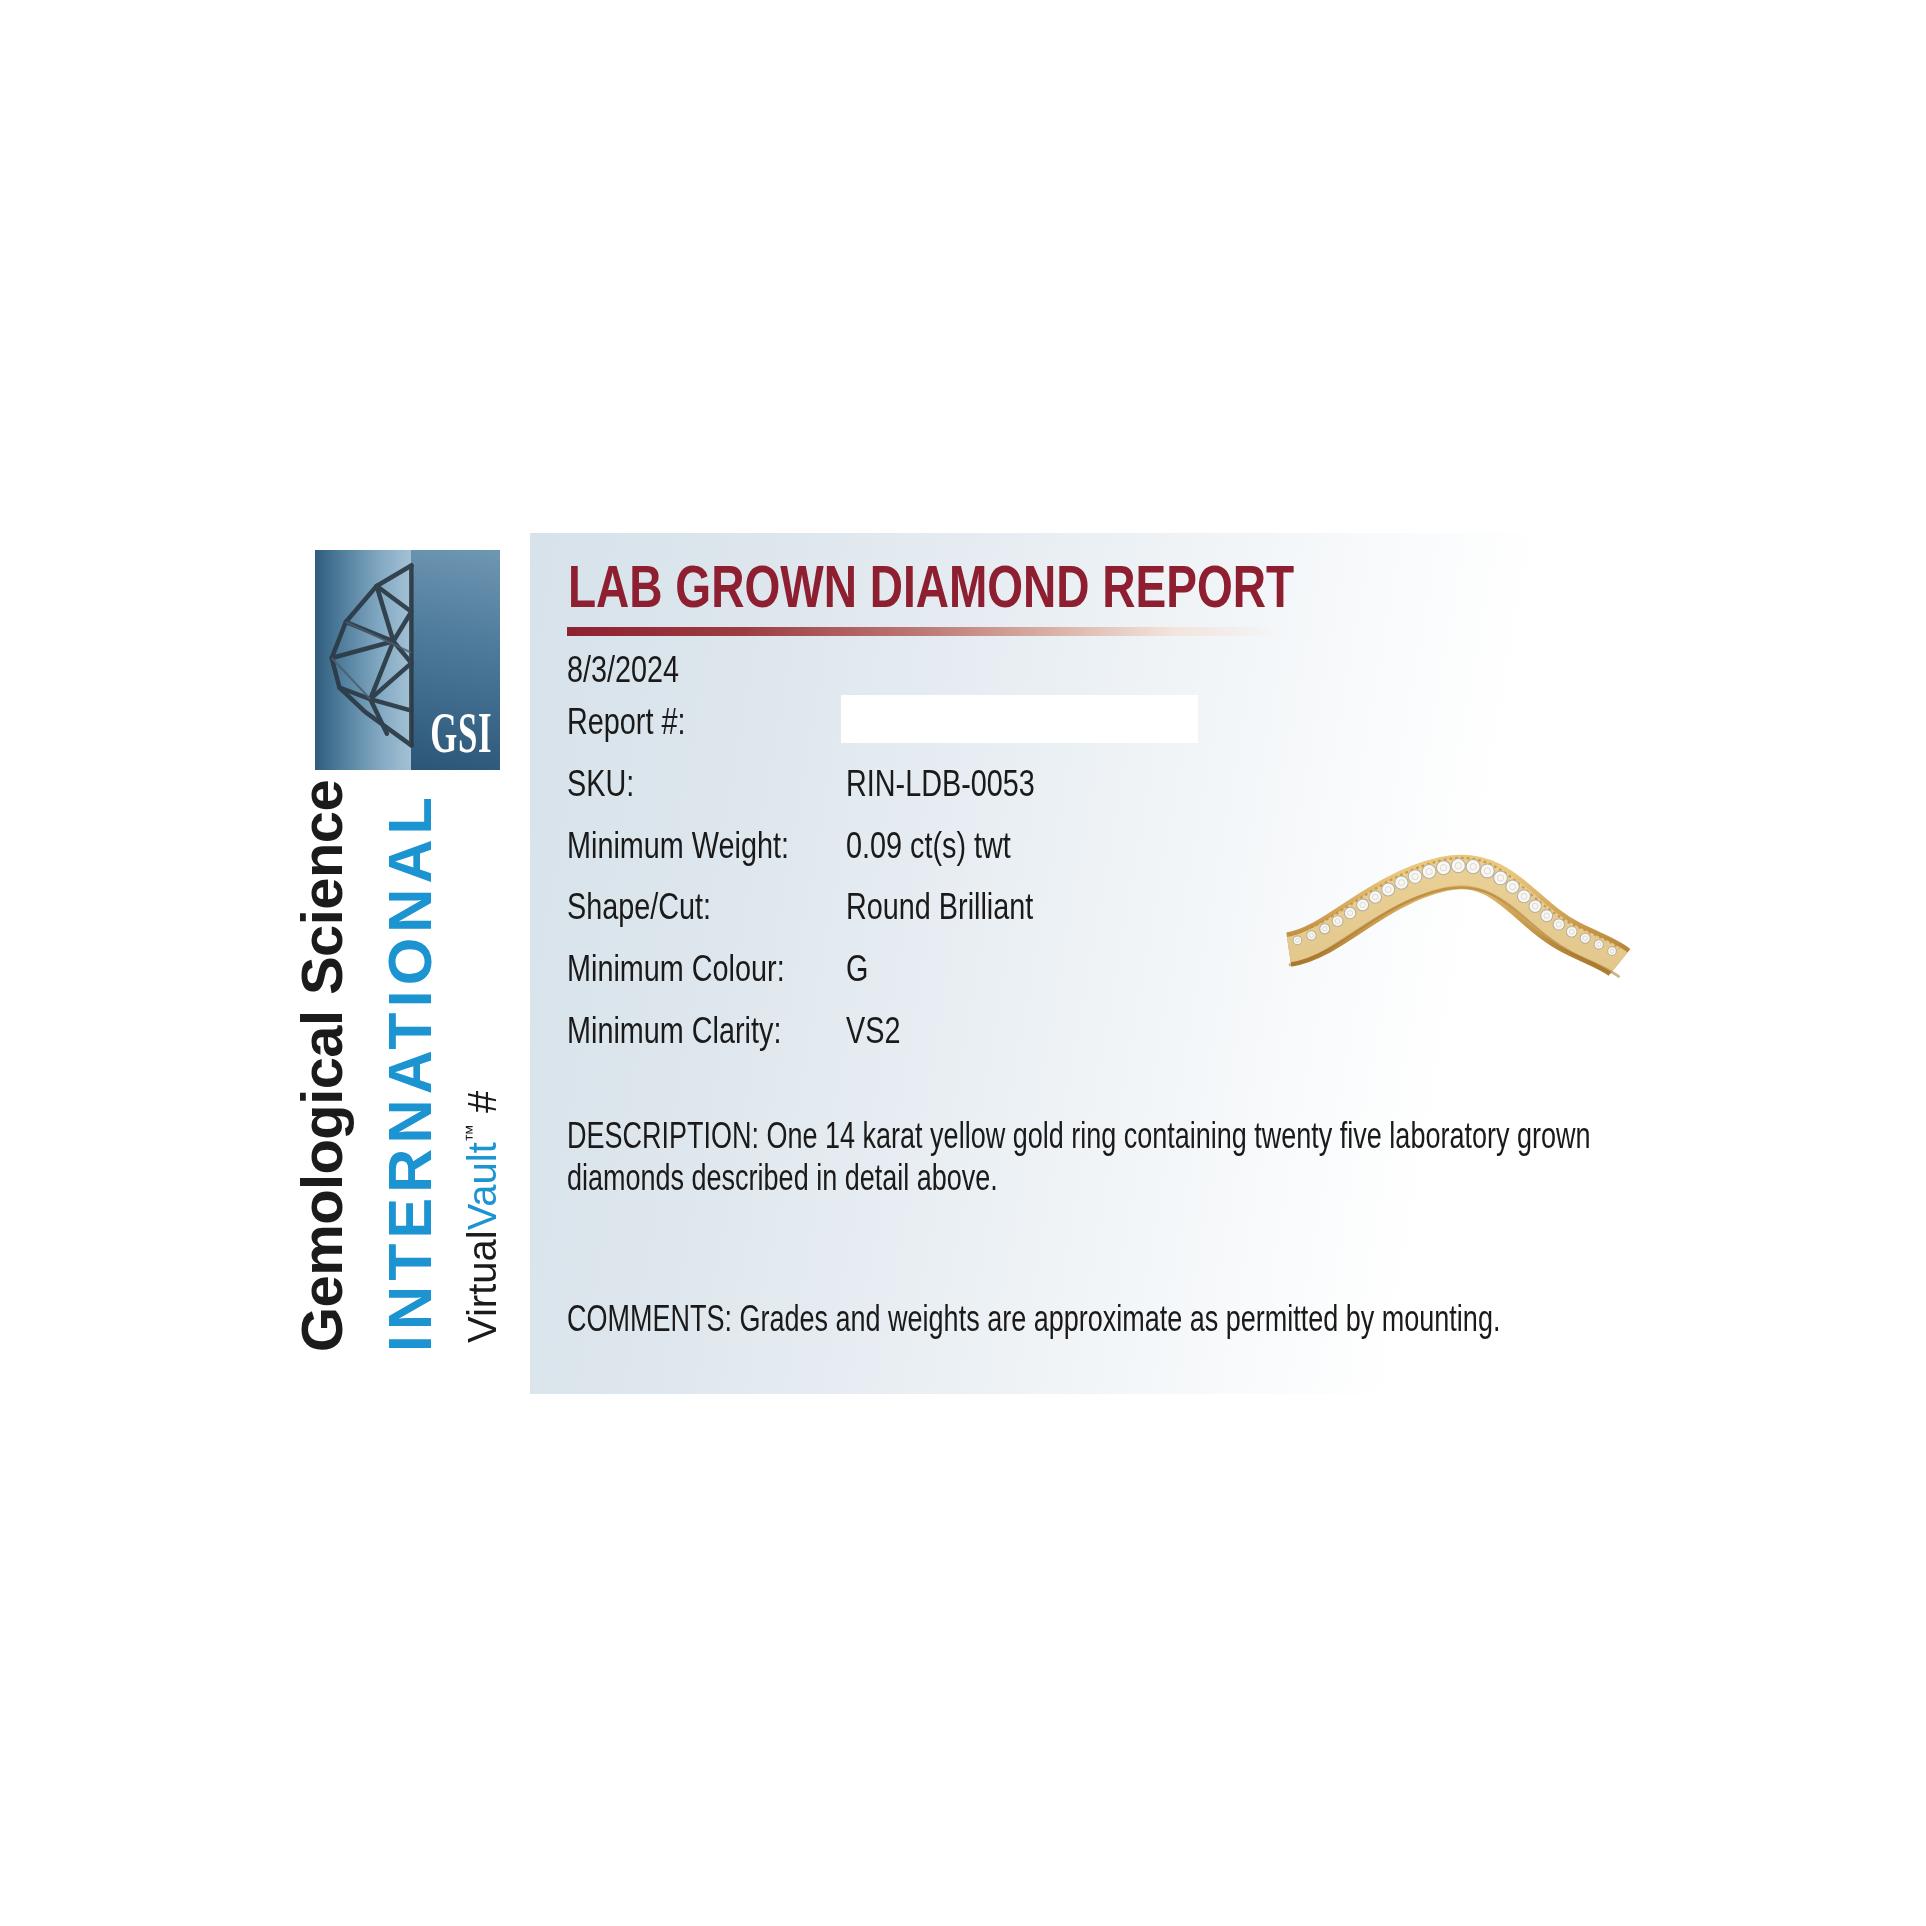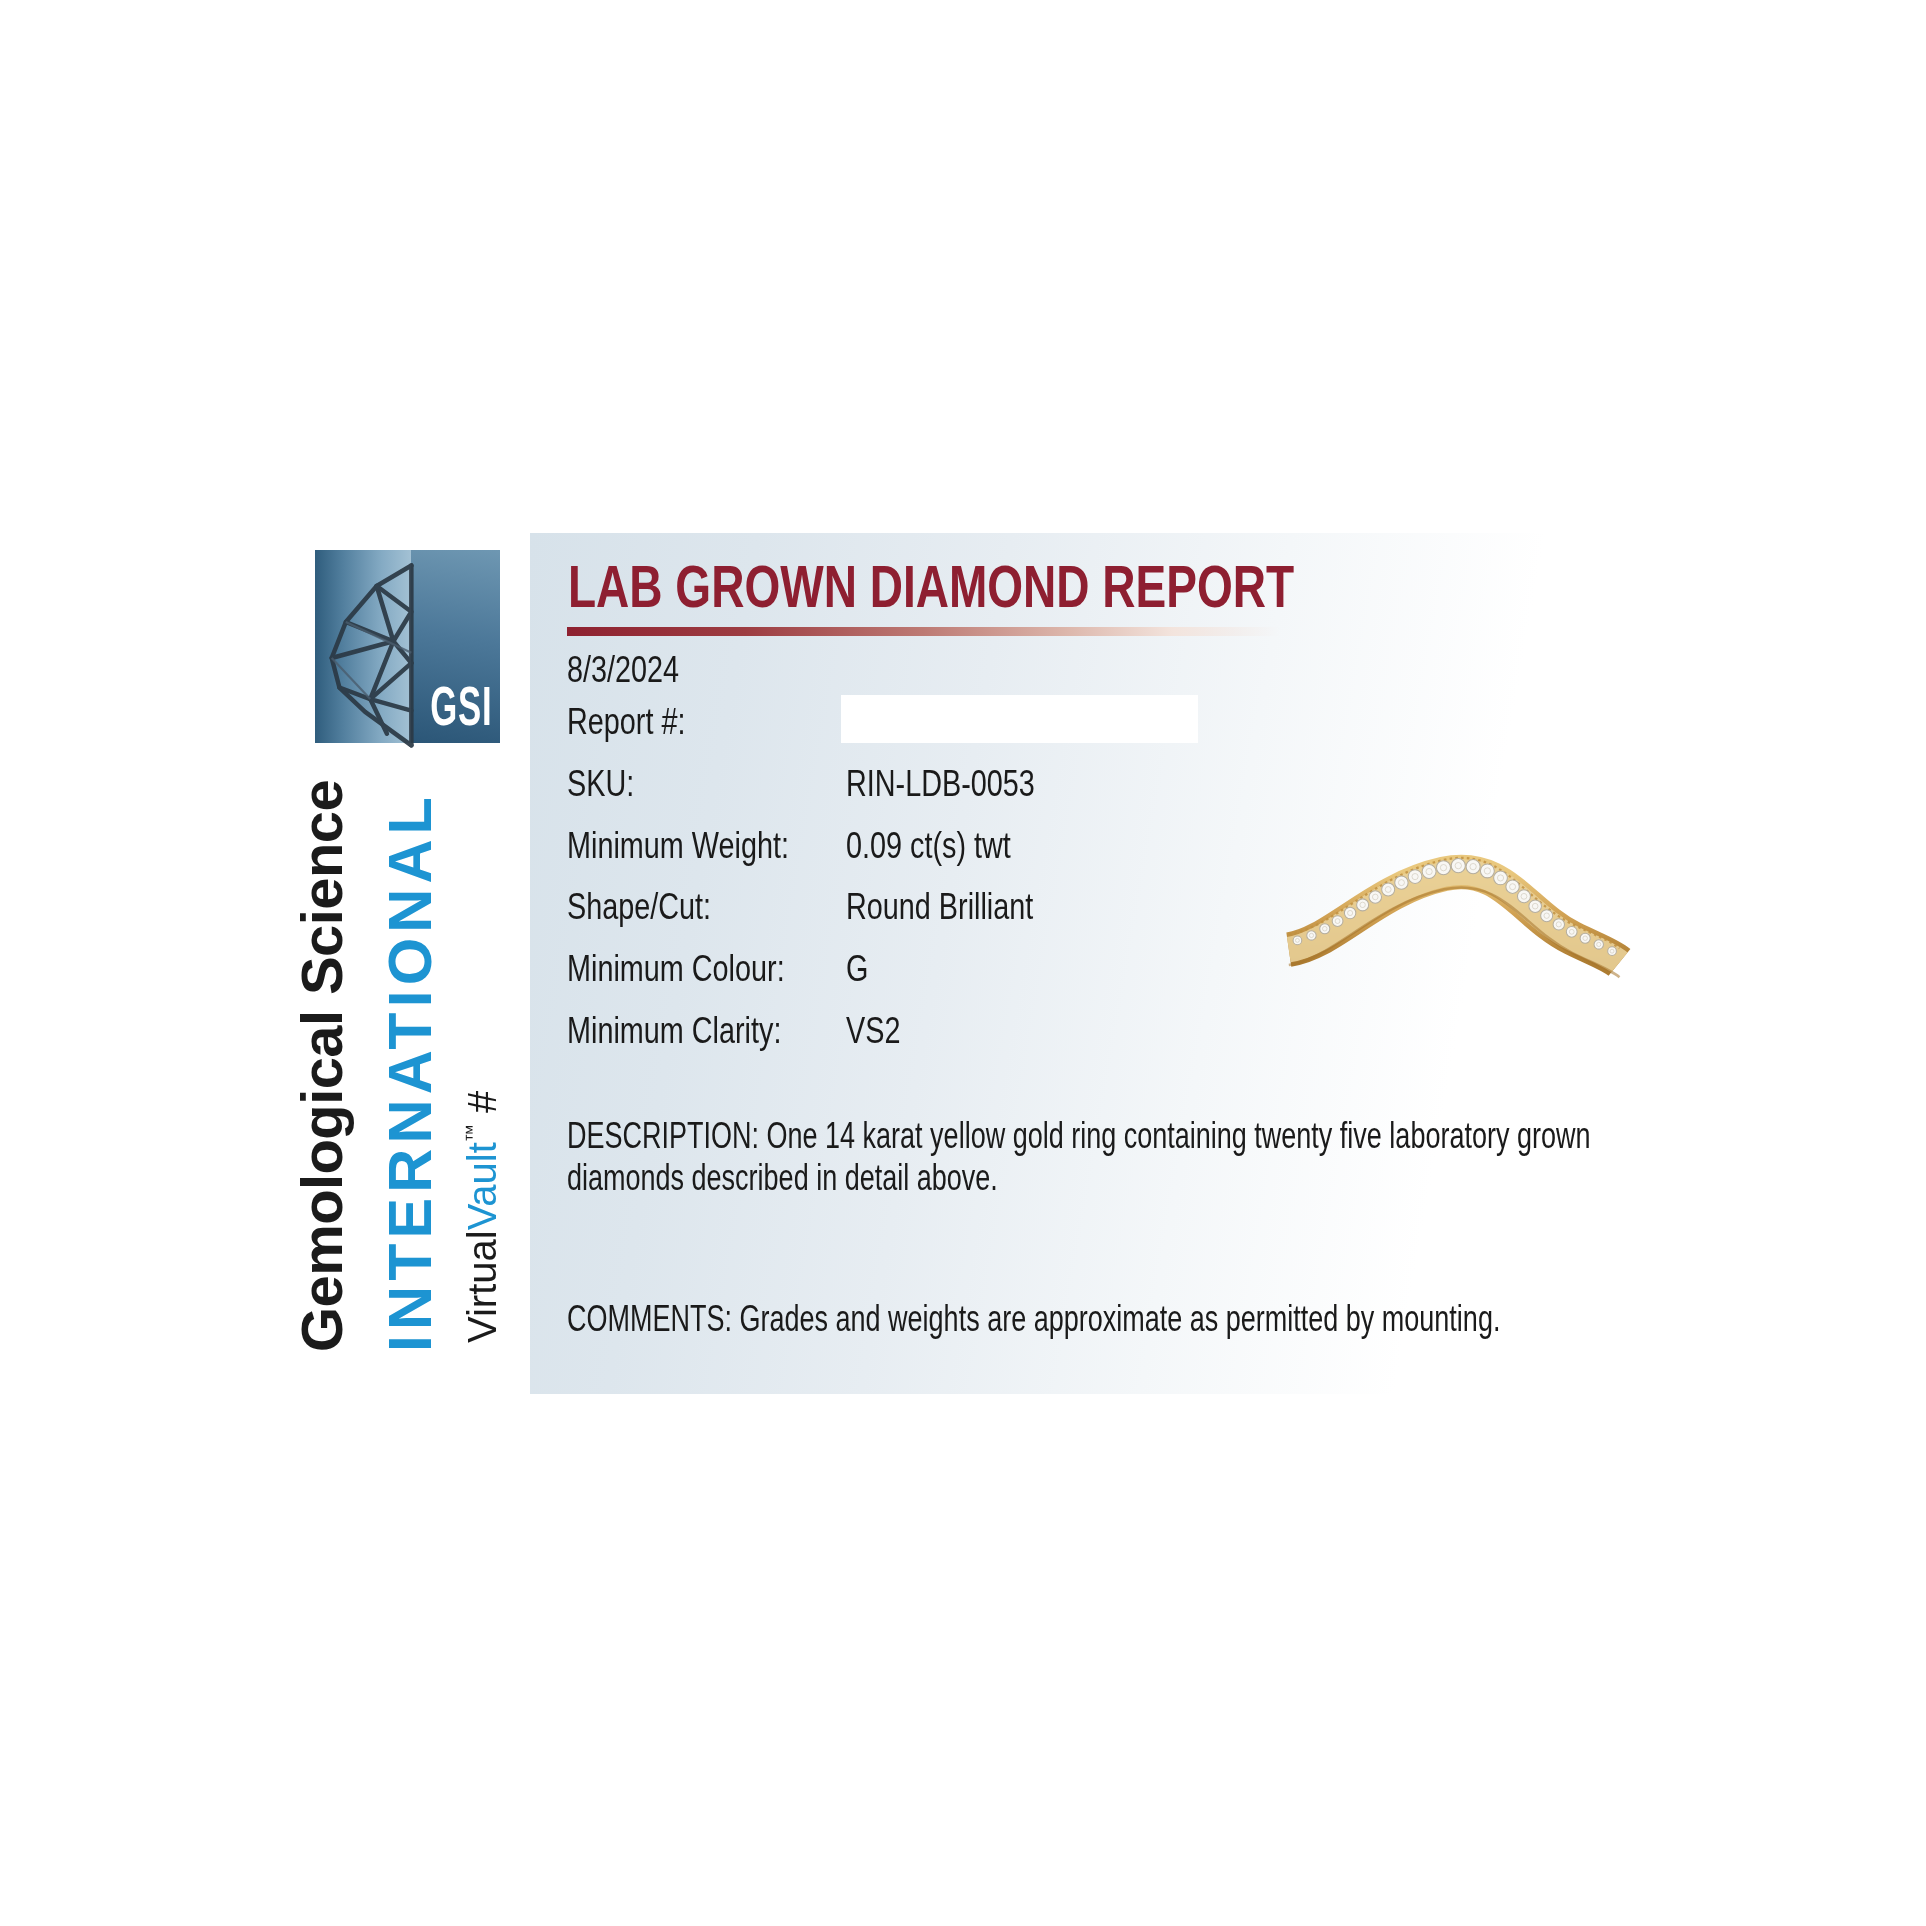--- a/index.html
+++ b/index.html
@@ -9,21 +9,21 @@
     background:#ffffff;
     font-family:"Liberation Sans","DejaVu Sans",sans-serif;
     overflow:hidden;
   }
   
   .panel{
     position:absolute;left:530px;top:533px;width:1118px;height:861px;
     background:linear-gradient(100deg,#d7e2ea 0%,#dde6ed 18%,#e7edf2 38%,#f4f7f9 60%,#ffffff 80%,#ffffff 100%);
   }
   
-  .logo{position:absolute;left:315px;top:550px;width:185px;height:193px;}
+  .logo{position:absolute;left:315px;top:550px;width:185px;height:220px;font-family:Liberation Serif, serif;}
   .logo-left{position:absolute;left:0;top:0;width:52%;height:100%;
     background:linear-gradient(to right,#2f5d7d 0%,#53809f 30%,#85abc4 70%,#a3c1d4 100%);}
   .logo-right{position:absolute;right:0;top:0;width:48%;height:100%;
     background:linear-gradient(190deg,#6e97b2 0%,#4c7ironical?? 0%,#4c7899 45%,#2b5677 100%);
     background:linear-gradient(190deg,#6e97b2 0%,#4c7899 45%,#2b5677 100%);}
   .logo svg{position:absolute;left:0;top:0;}
   .logo-gsi{
     position:absolute;right:7.7px;bottom:9px;
     font-size:56px;font-weight:700;color:#ffffff;line-height:1;
     letter-spacing:1.3px;transform:scaleX(0.62);transform-origin:100% 100%;

